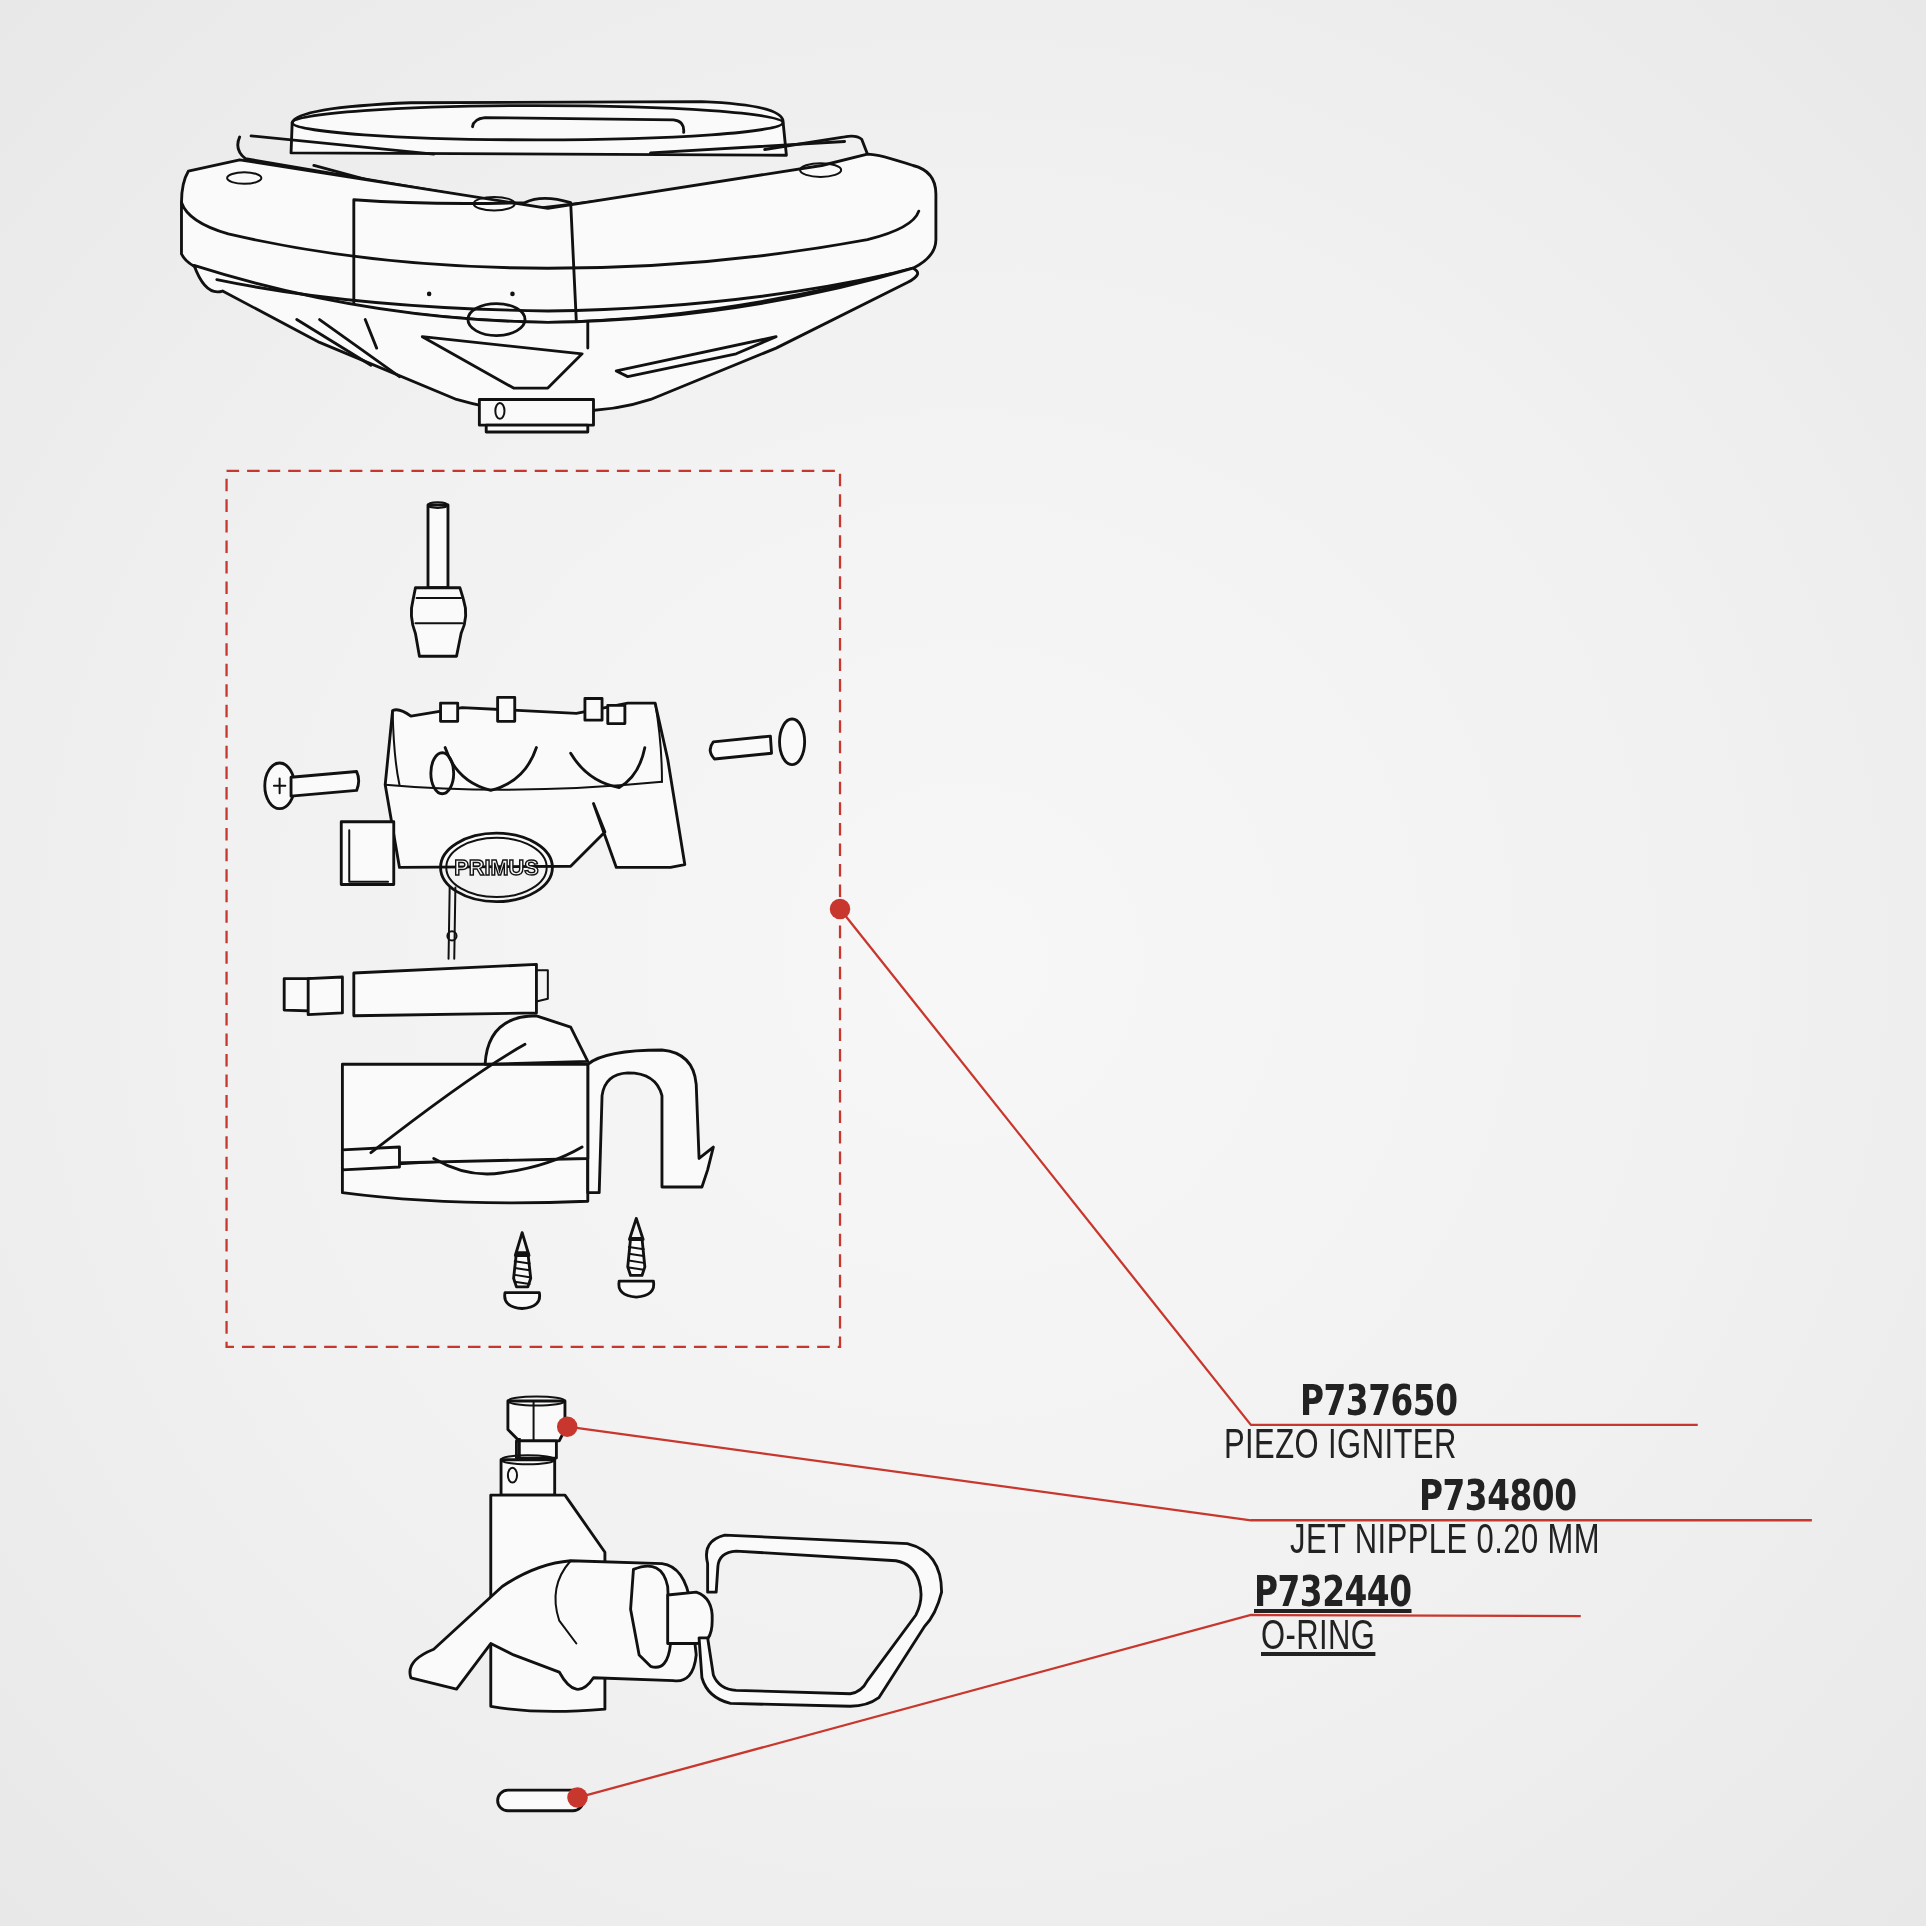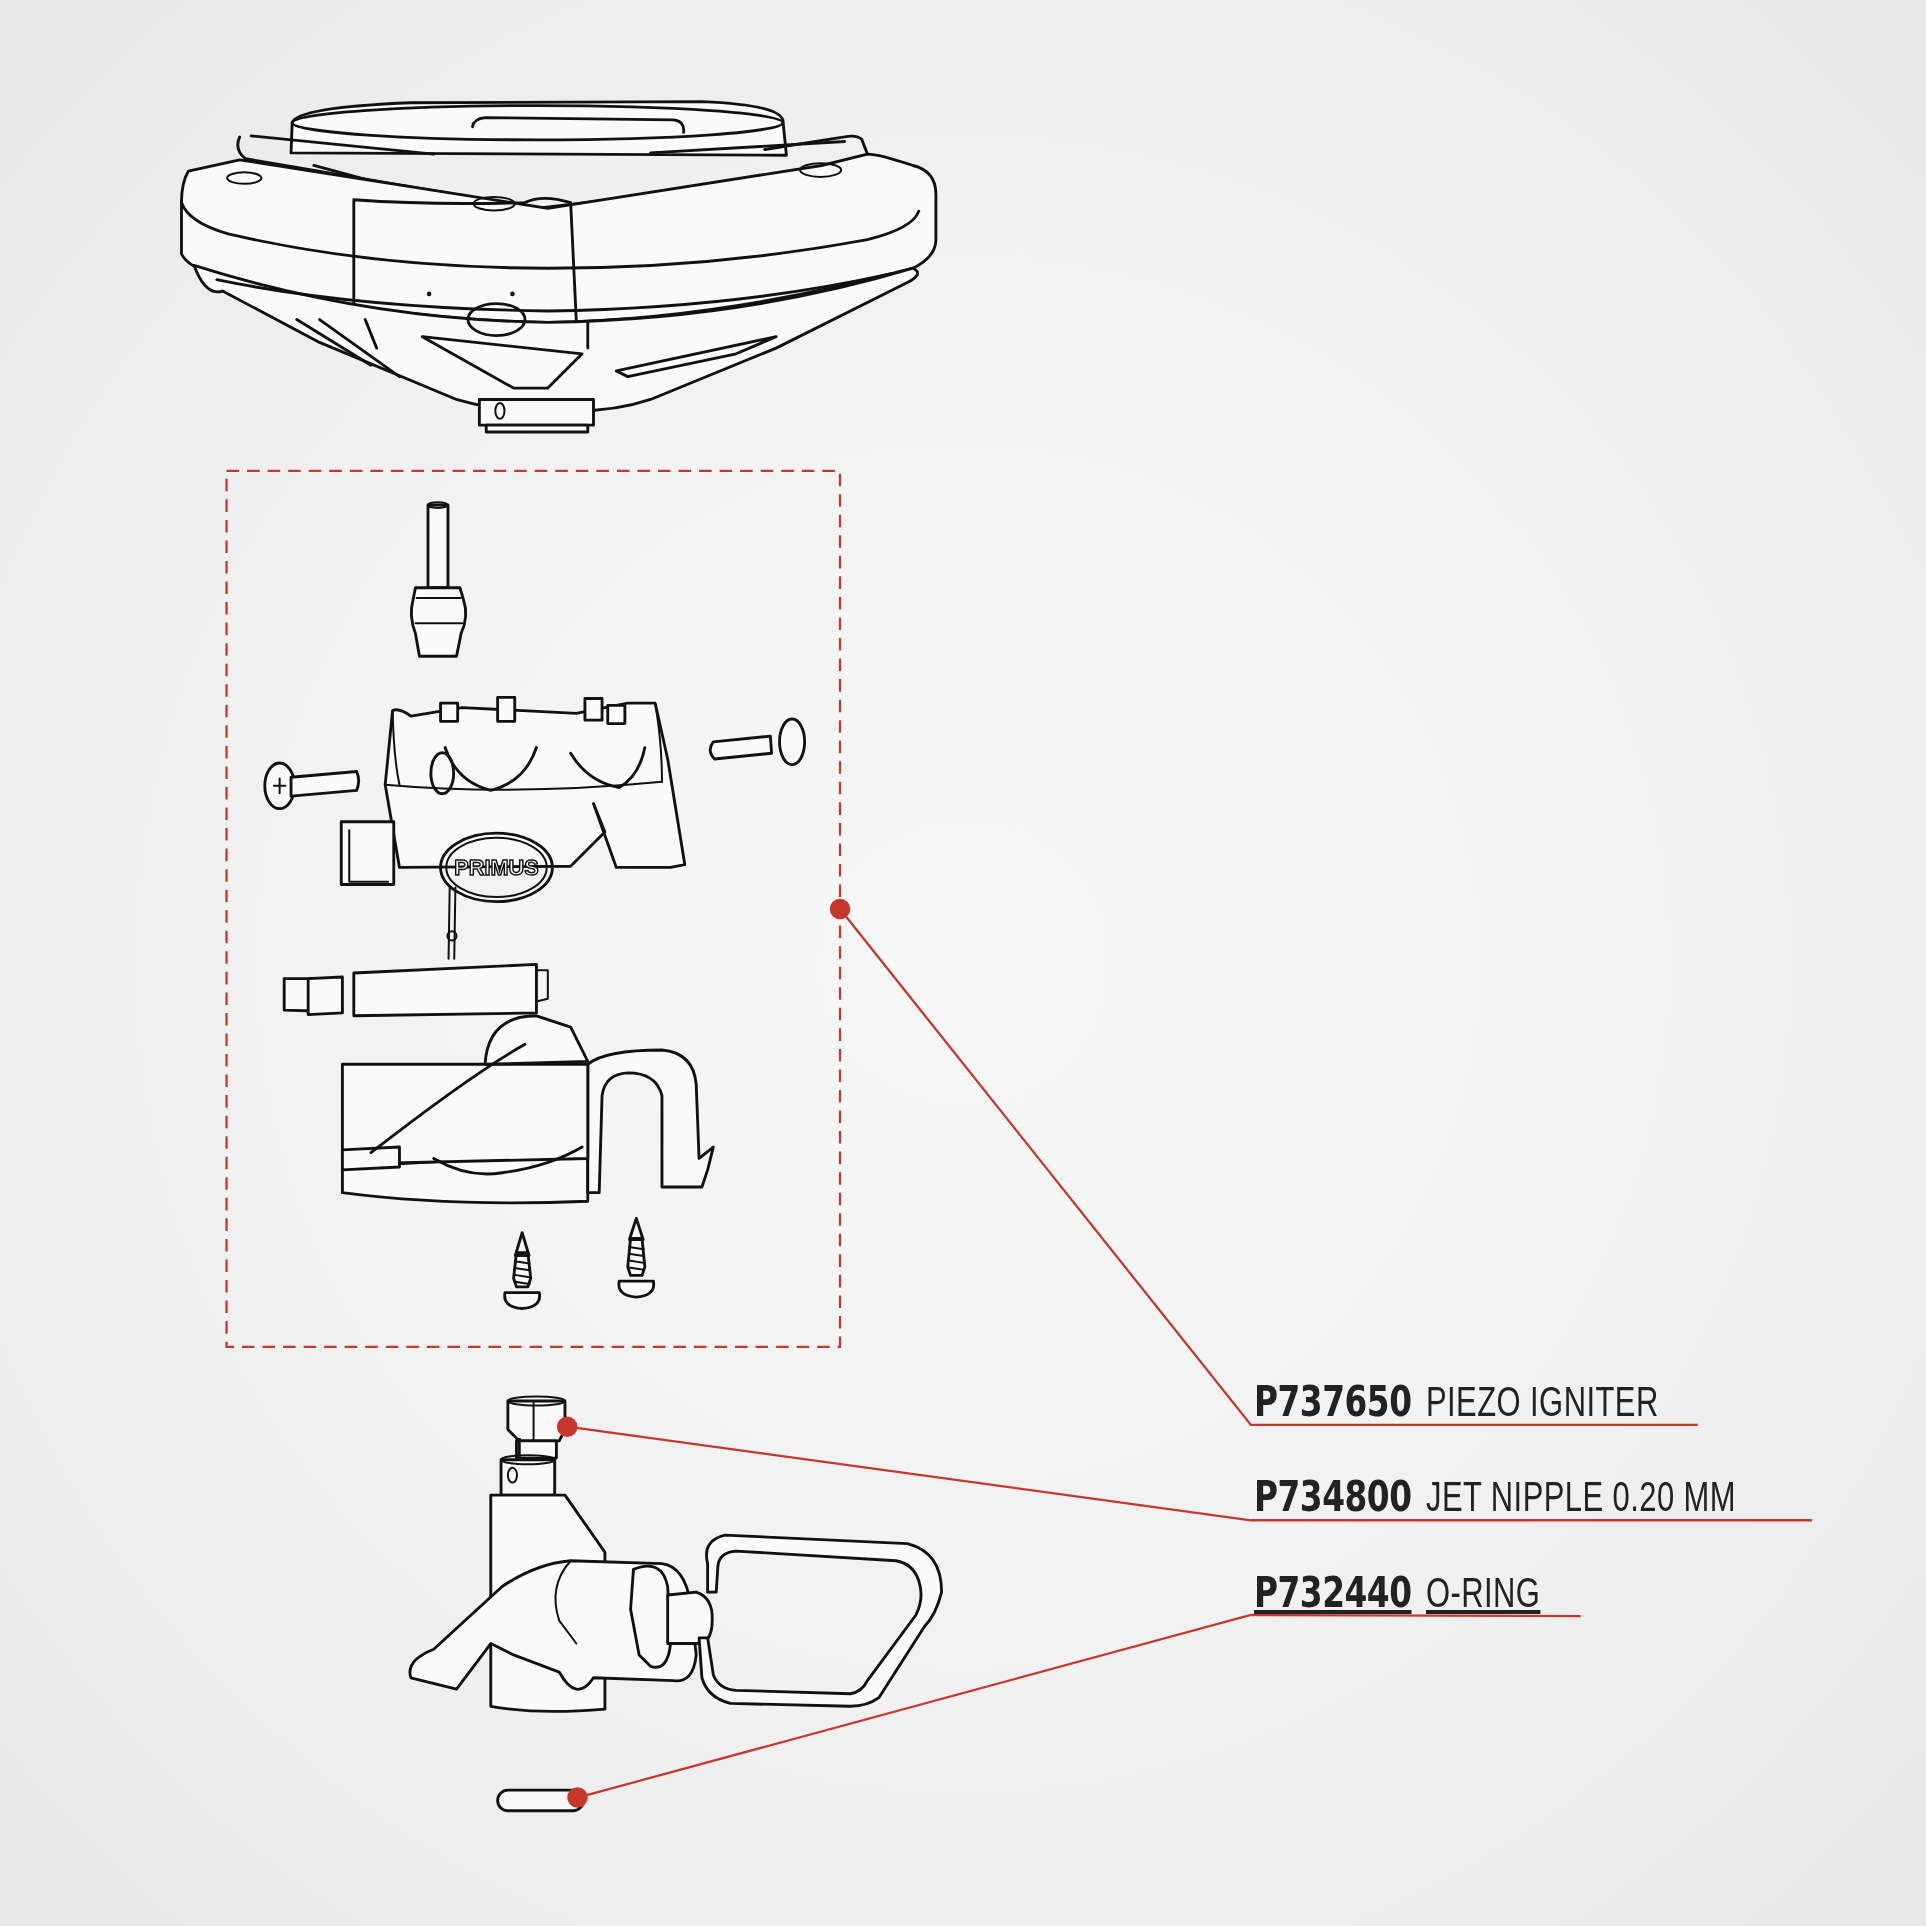--- a/index.html
+++ b/index.html
@@ -5,21 +5,21 @@
   html, body { margin: 0; padding: 0; }
   body {
     width: 1926px; height: 1926px; overflow: hidden;
     background: radial-gradient(circle at 50% 50%, #f7f7f7 0%, #f1f1f1 55%, #e8e8e8 100%);
     position: relative;
     font-family: "Liberation Sans", "DejaVu Sans", sans-serif;
   }
   #diagram { position: absolute; left: 0; top: 0; }
   .label {
     position: absolute; white-space: nowrap; color: #222;
-    line-height: 1; display: flex; align-items: center;
+    line-height: 1; display: flex; align-items: center; flex-direction: column;
   }
   .label .code {
     font-family: "DejaVu Sans", sans-serif; font-weight: bold;
     font-size: 42px; letter-spacing: -0.6px;
     transform: scaleX(0.78); transform-origin: left center; display: inline-block;
   }
   .label .name {
     font-family: "Liberation Sans", sans-serif; font-weight: normal;
     font-size: 43px; letter-spacing: 0.6px;
     transform: scaleX(0.72); transform-origin: left center; display: inline-block;
@@ -175,21 +175,21 @@
     <circle cx="1472" cy="1593" r="18"></circle>
     <circle cx="994" cy="2500" r="18"></circle>
     <circle cx="1012" cy="3150" r="18"></circle>
   </g>
 </svg>
 
 <div class="label" style="left:1254px; top:1380px;">
   <span class="code">P737650</span>
   <span class="name" style="margin-left:-30px;">PIEZO IGNITER</span>
 </div>
-<div class="label" style="left:1254px; top:1475px;">
+<div class="label" style="left:1320px; top:1475px;">
   <span class="code">P734800</span>
   <span class="name" style="margin-left:-30px;">JET NIPPLE 0.20 MM</span>
 </div>
 <div class="label" style="left:1254px; top:1571px;text-decoration:underline;">
   <span class="code">P732440</span>
   <span class="name" style="margin-left:-30px;">O-RING</span>
 </div>
 
 
 </body></html>

